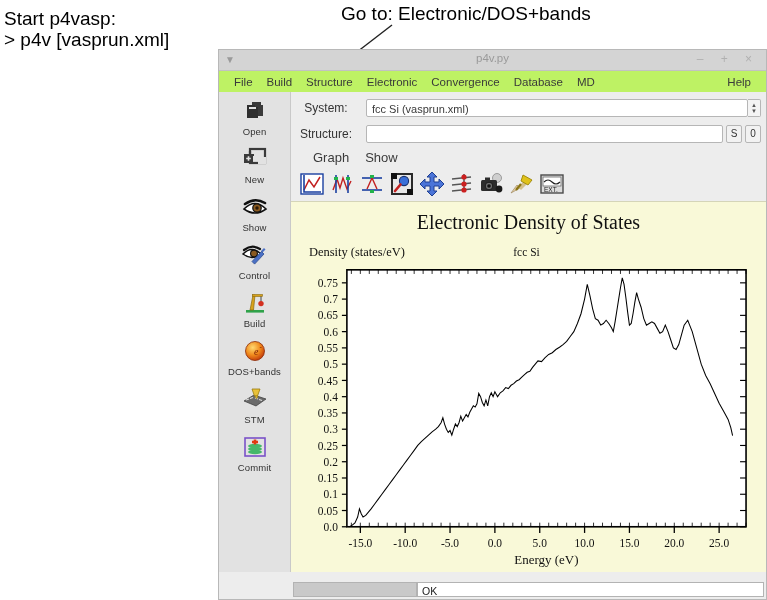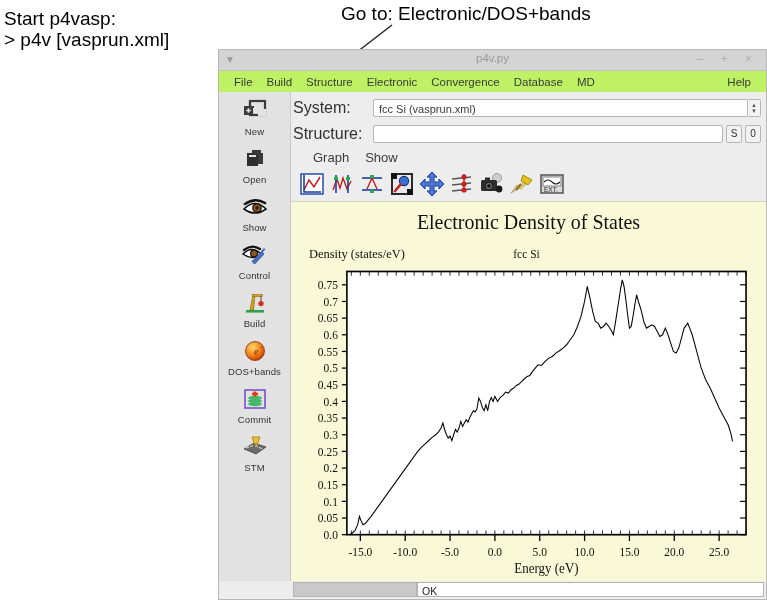--- a/index.html
+++ b/index.html
@@ -54,21 +54,21 @@
     width:70px;display:flex;flex-direction:column;align-items:center;
     margin-bottom:9px;cursor:default;
   }
   .sb-ico{width:28px;height:26px;display:block;}
   .sb-lab{font-size:9.5px;color:#333;margin-top:2px;letter-spacing:.1px;}
 
   
   #pane{flex:1 1 auto;display:flex;flex-direction:column;min-width:0;background:#ededed;}
 
   .fieldrow{display:flex;align-items:center;height:21px;margin:5px 5px 0 2px;}
-  .flabel{font-size:16px;color:#333;width:66px;text-align:left;padding-right:14px;}
+  .flabel{font-size:12px;color:#333;width:66px;text-align:center;padding-right:7px;}
   .finput{
     flex:1;height:18px;background:#fff;border:1px solid #b6b6b6;border-radius:2px;
     font-size:11px;color:#3a3a3a;padding:0 5px;line-height:18px;box-sizing:border-box;
     font-family:"Liberation Sans", sans-serif;overflow:hidden;white-space:nowrap;
   }
   .spin{
     width:13px;height:18px;border:1px solid #b6b6b6;border-left:none;background:#f4f4f4;
     display:flex;flex-direction:column;align-items:center;justify-content:center;
     font-size:6px;color:#555;line-height:6px;box-sizing:border-box;border-radius:0 2px 2px 0;
   }
@@ -86,22 +86,22 @@
     background:#ededed;
   }
   .tb{width:26px;height:26px;display:block;cursor:default;}
 
   
   #plotwrap{flex:1 1 auto;background:#f9f9d8;border-top:1px solid #d5d5b8;position:relative;min-height:0;}
   #plotsvg{display:block;width:100%;height:100%;}
 
   
   #status{
-    height:18px;flex:0 0 auto;display:flex;align-items:stretch;background:#ededed;
-    padding:1px 2px 2px 2px;box-sizing:border-box;
+    height:27px;flex:0 0 auto;display:flex;align-items:stretch;background:#ededed;
+    padding:10px 2px 2px 2px;box-sizing:border-box;
   }
   #status .gap{width:72px;flex:0 0 72px;}
   #status .block{width:124px;background:#c9c9c9;border:1px solid #b3b3b3;box-sizing:border-box;}
   #status .msg{
     flex:1;background:#fff;border:1px solid #b3b3b3;box-sizing:border-box;
     font-size:10.5px;color:#222;padding:1px 4px;line-height:14px;
   }
 </style>
 </head>
 <body>
@@ -134,36 +134,36 @@
     <span class="spacer"></span>
     <span class="mi">Help</span>
   </div>
 
   <div id="body">
 
     <div id="sidebar">
 
       <div class="sb-item">
         <svg class="sb-ico" viewBox="0 0 28 26">
+          <path d="M11 4 h9 v3 h2 v11 h-11 z" fill="#3a3a3a"></path>
+          <path d="M6 7 h8 v2 h3 v11 h-11 z" fill="#2f2f2f"></path>
+          <rect x="8" y="9" width="7" height="2" fill="#e2e2e2"></rect>
+        </svg>
+        <span class="sb-lab">Open</span>
+      </div>
+
+      <div class="sb-item">
+        <svg class="sb-ico" viewBox="0 0 28 26">
           <rect x="9" y="3" width="15" height="14" fill="none" stroke="#3a3a3a" stroke-width="2.2"></rect>
           <rect x="17" y="11" width="8" height="7" fill="#e2e2e2" stroke="none"></rect>
           <path d="M14 9 h8 M18 5 v8" stroke="#3a3a3a" stroke-width="2.2" fill="none" transform="translate(-9,0)"></path>
           <rect x="3" y="8" width="9" height="9" fill="#3a3a3a"></rect>
           <path d="M7.5 10.2 v4.6 M5.2 12.5 h4.6" stroke="#e2e2e2" stroke-width="1.6"></path>
         </svg>
         <span class="sb-lab">New</span>
-      </div>
-
-      <div class="sb-item">
-        <svg class="sb-ico" viewBox="0 0 28 26">
-          <path d="M11 4 h9 v3 h2 v11 h-11 z" fill="#3a3a3a"></path>
-          <path d="M6 7 h8 v2 h3 v11 h-11 z" fill="#2f2f2f"></path>
-          <rect x="8" y="9" width="7" height="2" fill="#e2e2e2"></rect>
-        </svg>
-        <span class="sb-lab">Open</span>
       </div>
 
       <div class="sb-item">
         <svg class="sb-ico" viewBox="0 0 28 26">
           <path d="M3 15 q11 -11 22 0 q-11 8 -22 0 z" fill="#fff" stroke="#111" stroke-width="1.6"></path>
           <circle cx="16" cy="14" r="4.2" fill="#8a5a20" stroke="#111" stroke-width="1.3"></circle>
           <circle cx="16" cy="14" r="1.7" fill="#2a1a08"></circle>
           <path d="M4 10 q10 -7 20 -1" fill="none" stroke="#111" stroke-width="2.6" stroke-linecap="round"></path>
         </svg>
         <span class="sb-lab">Show</span>
@@ -202,38 +202,38 @@
           </defs>
           <circle cx="14" cy="13" r="9.5" fill="url(#gdos)" stroke="#8a2a06" stroke-width="0.8"></circle>
           <text x="13" y="17" font-size="10" font-family="Liberation Serif, serif" fill="#7a1a02" font-style="italic">e</text>
           <text x="18.5" y="11" font-size="7" font-family="Liberation Sans, sans-serif" fill="#7a1a02">-</text>
         </svg>
         <span class="sb-lab">DOS+bands</span>
       </div>
 
       <div class="sb-item">
         <svg class="sb-ico" viewBox="0 0 28 26">
+          <path d="M3 15 L13 9 L25 13 L15 20 z" fill="#6b6b6b"></path>
+          <path d="M3 15 L13 9 L25 13 L15 20 z" fill="none" stroke="#3a3a3a" stroke-width="0.7"></path>
+          <path d="M5 14 l3 -1 M9 12.5 l3 -1 M14 12 l3 1 M18 13.5 l3 1" stroke="#ddd" stroke-width="1.1"></path>
+          <path d="M11 3 h8 l-2.5 7 h-3 z" fill="#e8c13a" stroke="#9a7c10" stroke-width="0.8"></path>
+          <path d="M14 10 l1.5 3 l1.5 -3 z" fill="#e8c13a" stroke="#9a7c10" stroke-width="0.6"></path>
+        </svg>
+        <span class="sb-lab">STM</span>
+      </div>
+
+      <div class="sb-item">
+        <svg class="sb-ico" viewBox="0 0 28 26">
           <rect x="4" y="4" width="20" height="18" fill="none" stroke="#7a52c8" stroke-width="1.6"></rect>
           <ellipse cx="14" cy="12" rx="7" ry="2.2" fill="#45b86a"></ellipse>
           <ellipse cx="14" cy="15" rx="7" ry="2.2" fill="#45b86a"></ellipse>
           <ellipse cx="14" cy="18" rx="7" ry="2.2" fill="#45b86a"></ellipse>
           <path d="M14 5.5 v5 M11 8 h6" stroke="#e03a10" stroke-width="2.6"></path>
         </svg>
         <span class="sb-lab">Commit</span>
-      </div>
-
-      <div class="sb-item">
-        <svg class="sb-ico" viewBox="0 0 28 26">
-          <path d="M3 15 L13 9 L25 13 L15 20 z" fill="#6b6b6b"></path>
-          <path d="M3 15 L13 9 L25 13 L15 20 z" fill="none" stroke="#3a3a3a" stroke-width="0.7"></path>
-          <path d="M5 14 l3 -1 M9 12.5 l3 -1 M14 12 l3 1 M18 13.5 l3 1" stroke="#ddd" stroke-width="1.1"></path>
-          <path d="M11 3 h8 l-2.5 7 h-3 z" fill="#e8c13a" stroke="#9a7c10" stroke-width="0.8"></path>
-          <path d="M14 10 l1.5 3 l1.5 -3 z" fill="#e8c13a" stroke="#9a7c10" stroke-width="0.6"></path>
-        </svg>
-        <span class="sb-lab">STM</span>
       </div>
 
     </div>
 
     <div id="pane">
 
       <div class="fieldrow">
         <span class="flabel">System:</span>
         <div class="finput">fcc Si (vasprun.xml)</div>
         <div class="spin">

